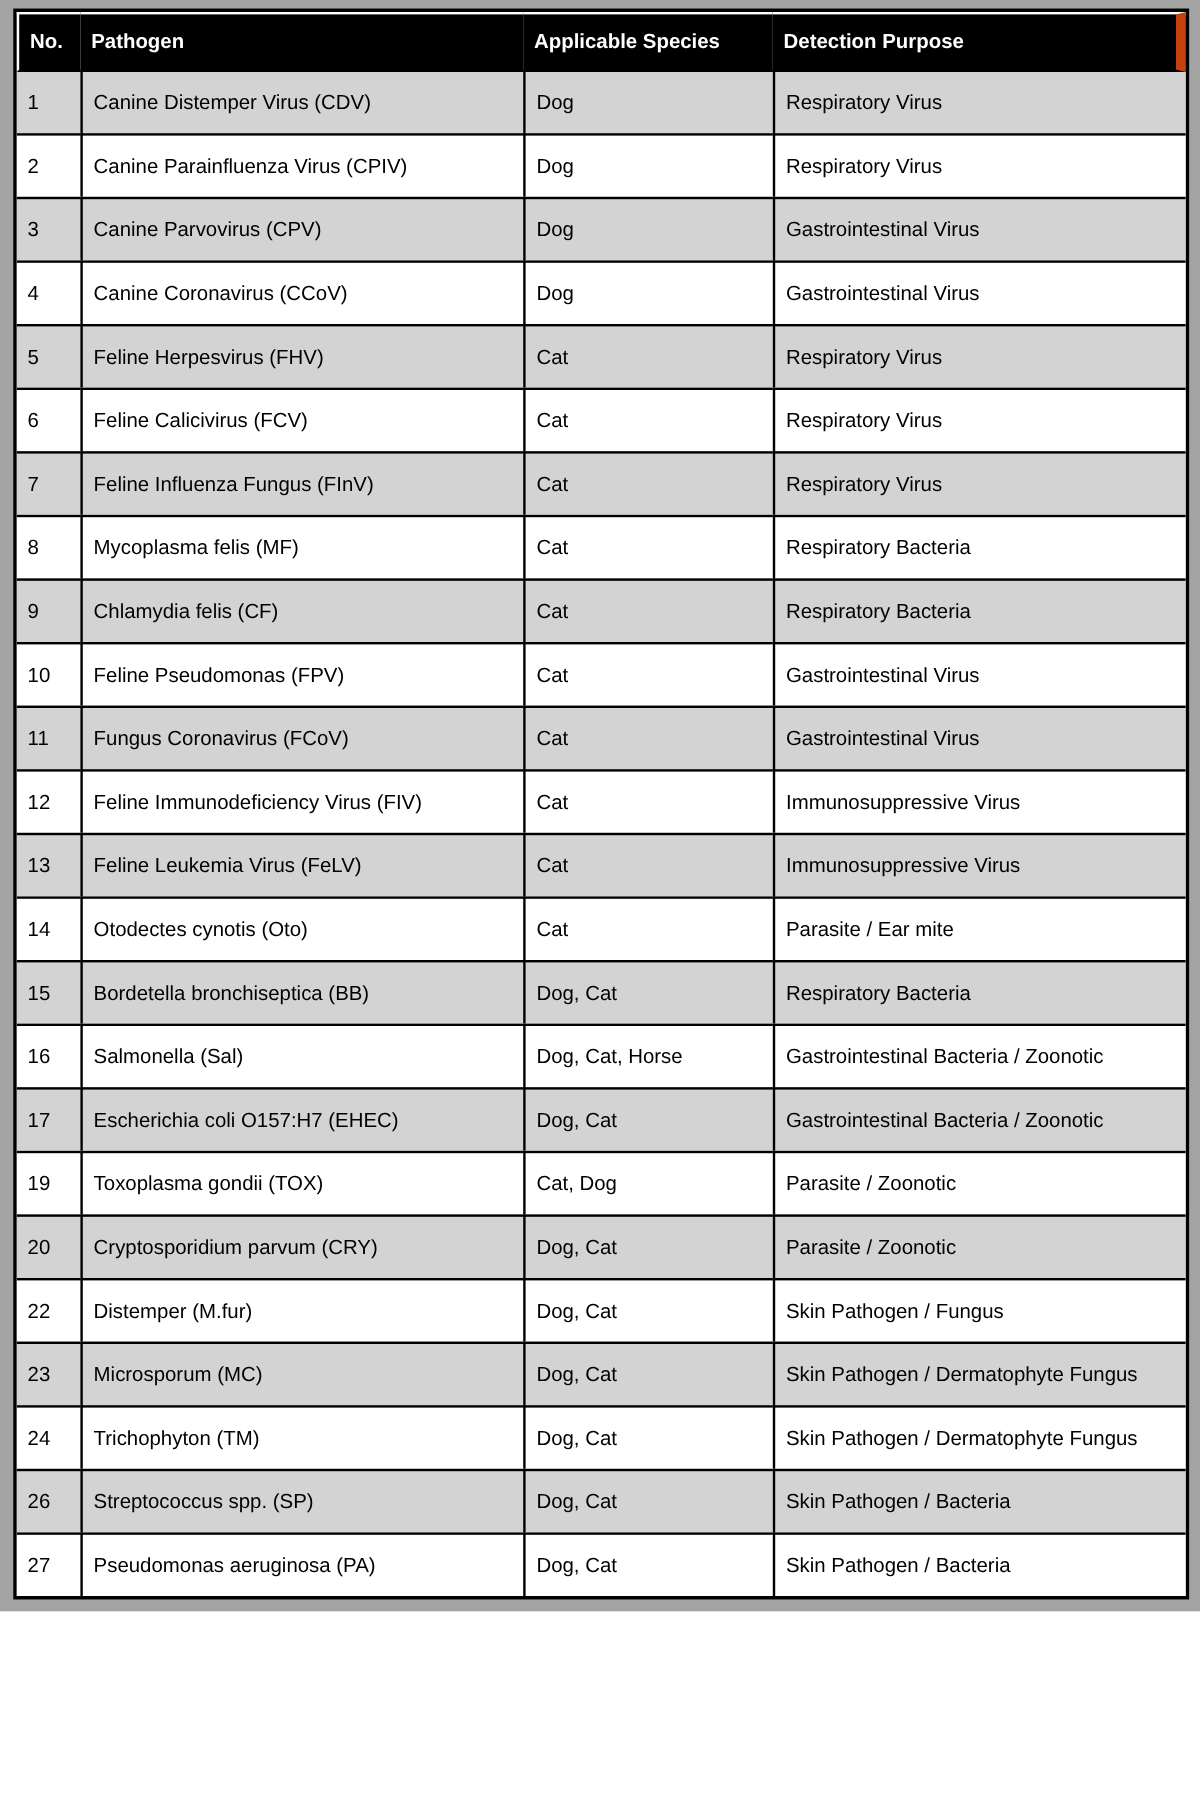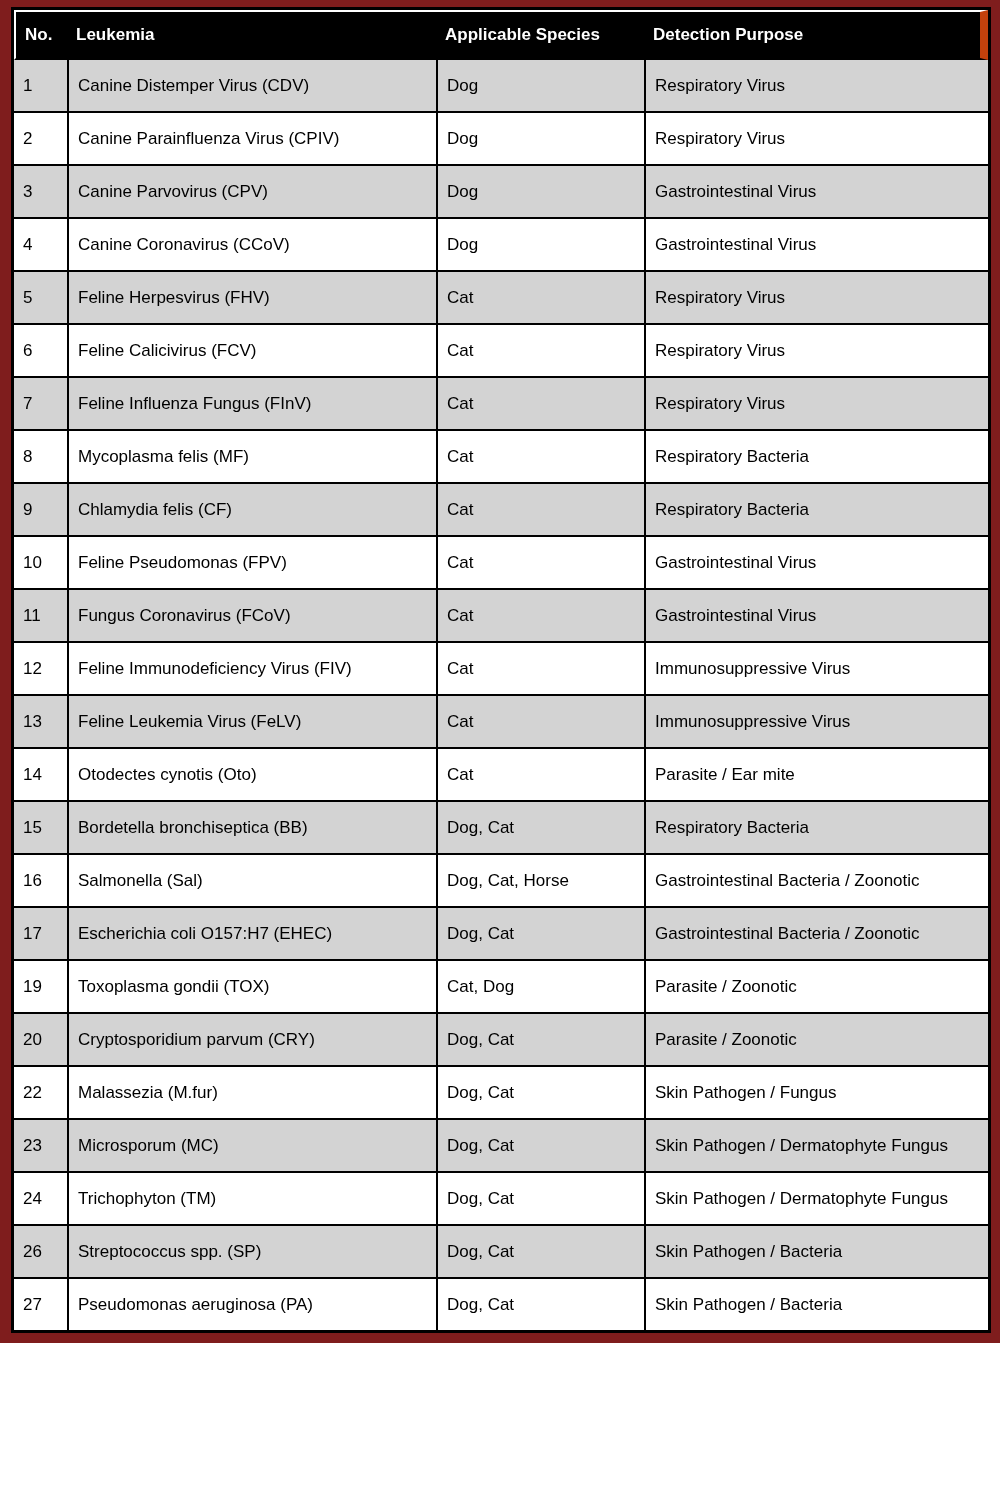--- a/index.html
+++ b/index.html
@@ -5,21 +5,21 @@
   html, body {
     margin: 0;
     padding: 0;
     background: #ffffff;
     font-family: "Liberation Sans", sans-serif;
   }
   .page {
     width: 1000px;
     box-sizing: border-box;
     padding: 7px 10px 10px 11px;
-    background: #7f1d1d;
+    background: #a3a3a3;
   }
   table.pathogen-table {
     border-collapse: separate;
     border-spacing: 0;
     table-layout: fixed;
     width: 978px;
     border: 3px solid var(--border-color, #000);
     background: #ffffff;
   }
   table.pathogen-table th {
@@ -61,21 +61,21 @@
   <table class="pathogen-table">
     <colgroup>
       <col style="width:53px">
       <col style="width:369px">
       <col style="width:208px">
       <col style="width:344px">
     </colgroup>
     <thead>
       <tr>
         <th>No.</th>
-        <th>Leukemia</th>
+        <th>Pathogen</th>
         <th>Applicable Species</th>
         <th>Detection Purpose</th>
       </tr>
     </thead>
     <tbody>
         <tr>
           <td>1</td>
           <td>Canine Distemper Virus (CDV)</td>
           <td>Dog</td>
           <td>Respiratory Virus</td>
@@ -183,21 +183,21 @@
           <td>Parasite / Zoonotic</td>
         </tr>
         <tr>
           <td>20</td>
           <td>Cryptosporidium parvum (CRY)</td>
           <td>Dog, Cat</td>
           <td>Parasite / Zoonotic</td>
         </tr>
         <tr>
           <td>22</td>
-          <td>Malassezia (M.fur)</td>
+          <td>Distemper (M.fur)</td>
           <td>Dog, Cat</td>
           <td>Skin Pathogen / Fungus</td>
         </tr>
         <tr>
           <td>23</td>
           <td>Microsporum (MC)</td>
           <td>Dog, Cat</td>
           <td>Skin Pathogen / Dermatophyte Fungus</td>
         </tr>
         <tr>

